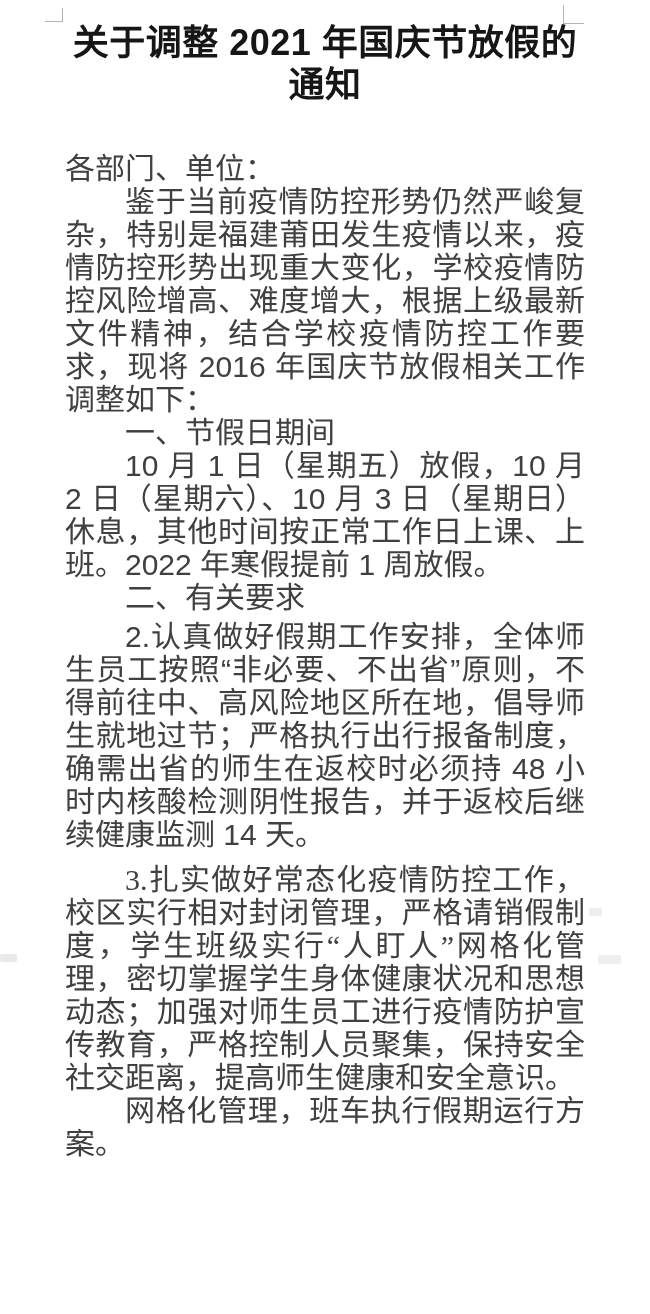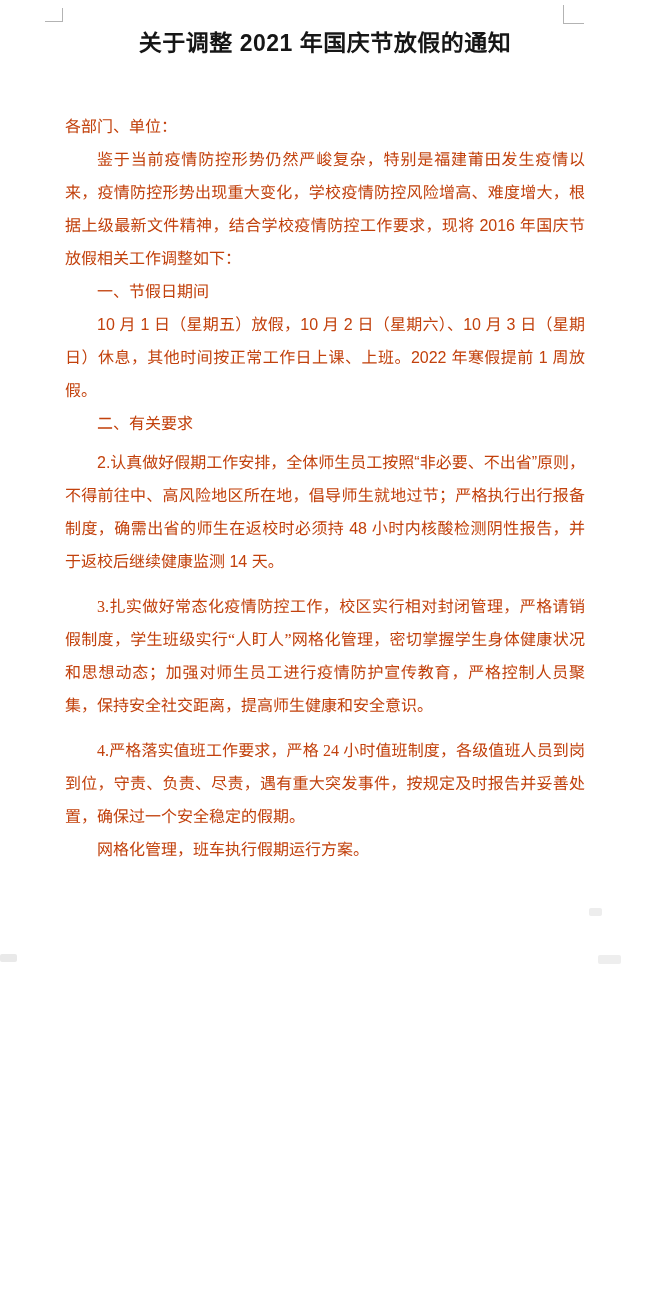--- a/index.html
+++ b/index.html
@@ -38,33 +38,33 @@
   .smudge.s3 { left: 0px;   top: 954px; width: 17px; height: 8px; background: #e9e9e9; }
 
   .doc {
     position: absolute;
     left: 65px;
     top: 0;
     width: 520px;
   }
   .doc-title {
     margin: 22px 0 0 0;
-    font-size: 23px;
+    font-size: 36px;
     font-weight: 600;
     line-height: 42px;
     text-align: center;
     letter-spacing: 0.5px;
     color: #161616;
   }
   .body-text p {
     margin: 0;
-    font-size: 16px;
+    font-size: 30px;
     line-height: 33px;
     text-align: justify;
-    color: #c2410c;
+    color: #404040;
   }
   .salutation { margin-top: 46px !important; text-indent: 0; }
   .para   { text-indent: 2em; }
   .heading { text-indent: 2em; }
   .mt6  { margin-top: 6px  !important; }
   .mt12 { margin-top: 12px !important; font-family: Liberation Serif, serif; }
 </style>
 </head>
 <body>
 
@@ -91,19 +91,18 @@
 
       <p class="para">10 月 1 日（星期五）放假，10 月 2 日（星期六）、10 月 3 日（星期日）休息，其他时间按正常工作日上课、上班。2022 年寒假提前 1 周放假。</p>
 
       <p class="heading">二、有关要求</p>
 
 
       <p class="para mt6">2.认真做好假期工作安排，全体师生员工按照“非必要、不出省”原则，不得前往中、高风险地区所在地，倡导师生就地过节；严格执行出行报备制度，确需出省的师生在返校时必须持 48 小时内核酸检测阴性报告，并于返校后继续健康监测 14 天。</p>
 
       <p class="para mt12">3.扎实做好常态化疫情防控工作，校区实行相对封闭管理，严格请销假制度，学生班级实行“人盯人”网格化管理，密切掌握学生身体健康状况和思想动态；加强对师生员工进行疫情防护宣传教育，严格控制人员聚集，保持安全社交距离，提高师生健康和安全意识。</p>
 
-      <p class="para mt12">4.严格落实值班工作要求，严格 24 小时值班制度，各级值班人员到岗到位，守责、负责、尽责，遇有重大突发事件，按规定及时报告并妥善处置，确保过一个安全稳定的假期。</p>
 
       <p class="para">网格化管理，班车执行假期运行方案。</p>
     </div>
 
   </div>
 </div>
 
 </body></html>

